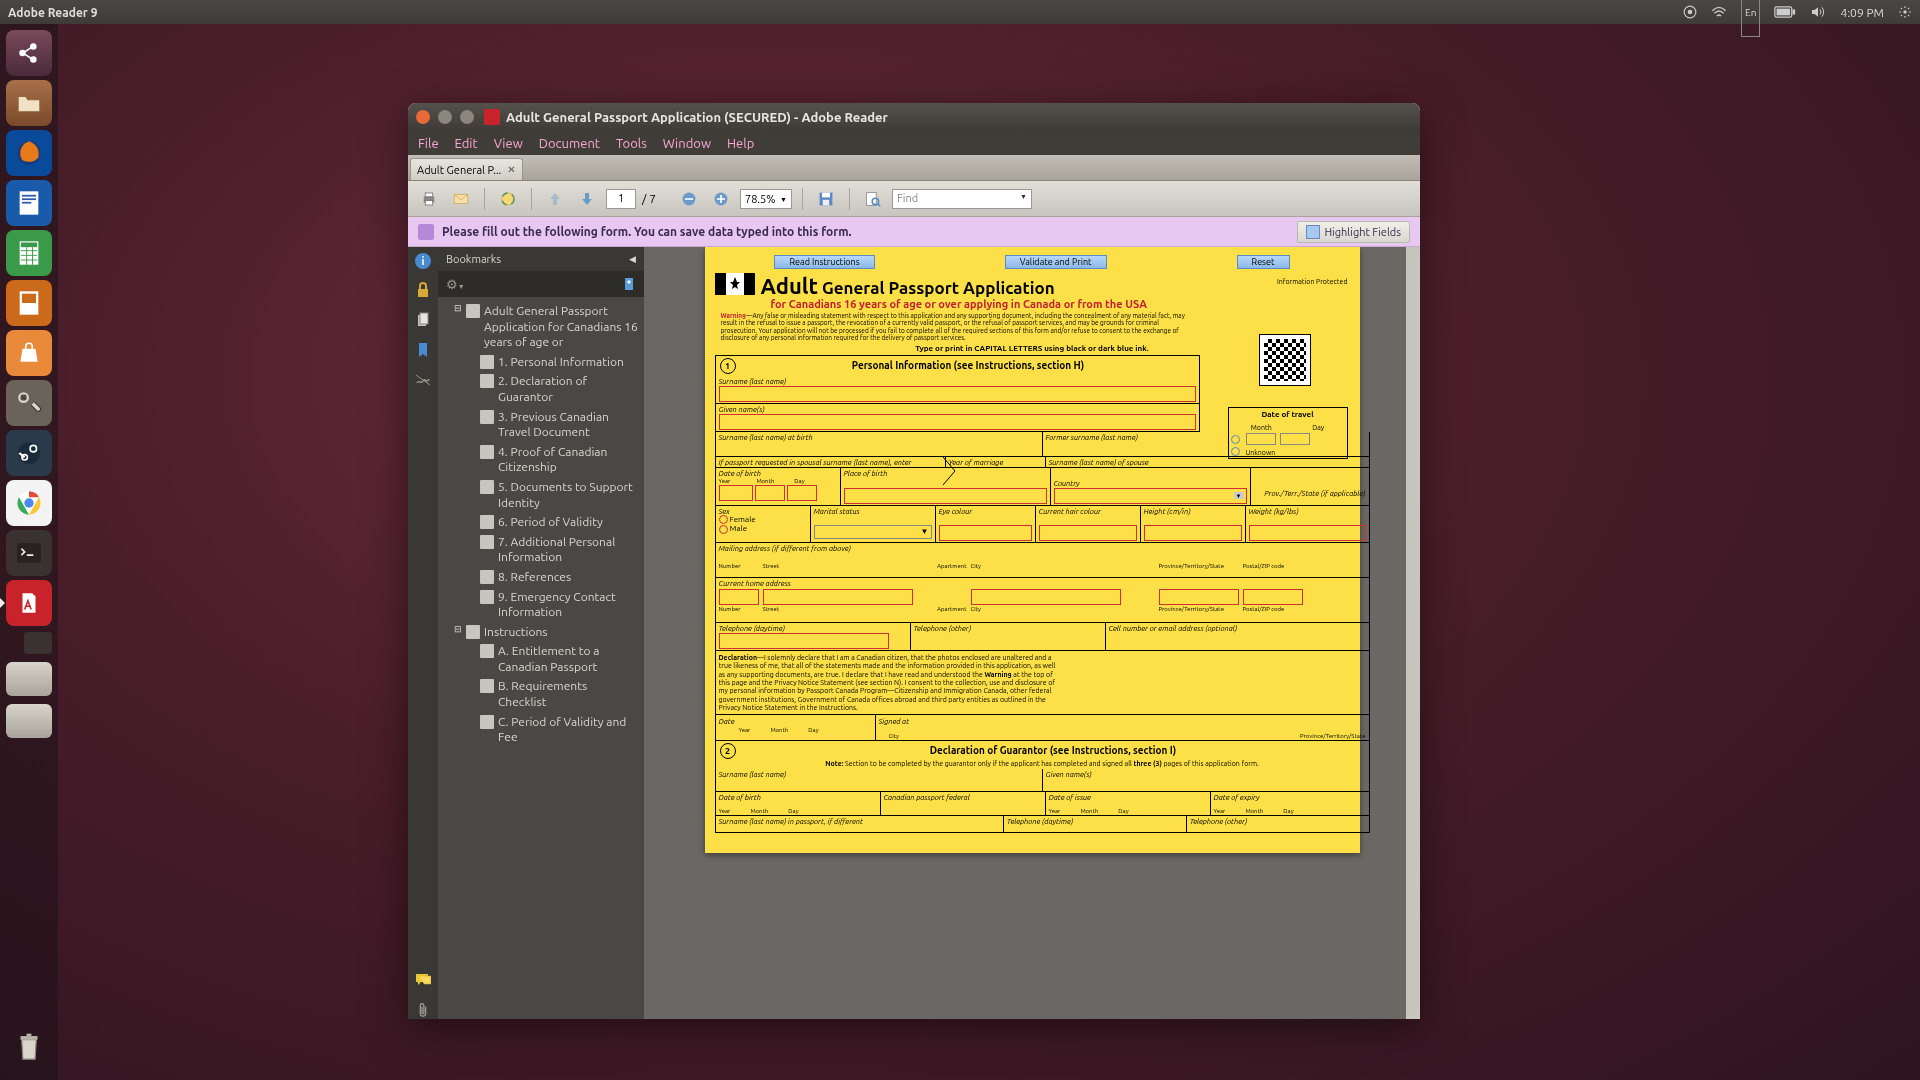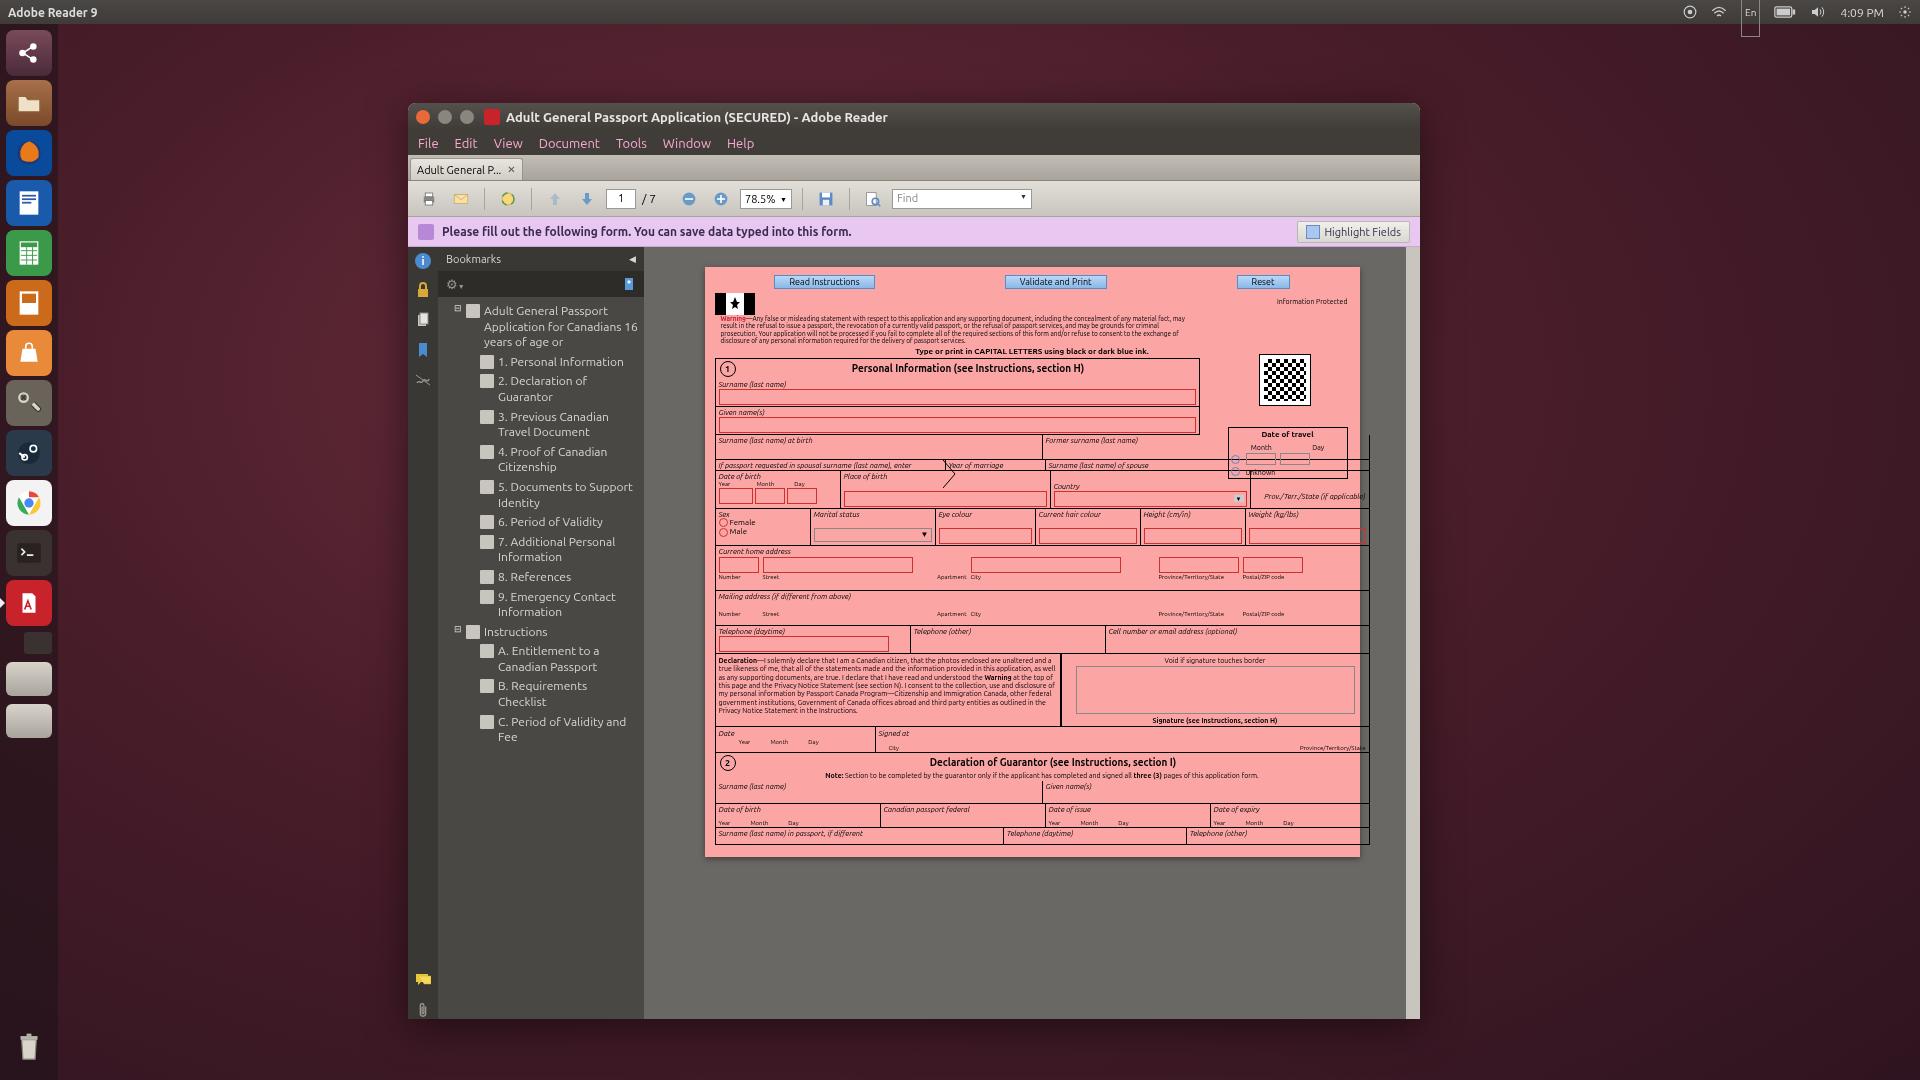--- a/index.html
+++ b/index.html
@@ -72,21 +72,21 @@
 .bmlist { flex: 1; overflow-y: auto; padding: 4px 2px; }
 .bmitem { display: flex; align-items: flex-start; padding: 2px 4px; line-height: 1.3; }
 .bmitem .toggle { width: 12px; font-size: 9px; flex-shrink: 0; }
 .bmitem .bicon { width: 14px; height: 14px; background: #c8c4be; border-radius: 1px; margin-right: 4px; flex-shrink: 0; margin-top: 1px; }
 .bmitem.level1 { padding-left: 14px; }
 .bmitem.level2 { padding-left: 28px; }
 .bmitem .txt { flex: 1; }
 
 .docarea { flex: 1; background: #6a6864; overflow: auto; position: relative; }
 .docarea .scrolltrack { position: absolute; right: 0; top: 0; bottom: 0; width: 14px; background: #c8c5be; }
-.page { width: 655px; margin: 20px auto; background: #fca5a5; box-shadow: 0 2px 6px rgba(0,0,0,0.4); padding: 8px 10px 12px; font-size: 9px; color: #000; position: relative; }
+.page { width: 655px; margin: 0 auto; background: #fde047; box-shadow: 0 2px 6px rgba(0,0,0,0.4); padding: 8px 10px 20px; font-size: 9px; color: #000; position: relative; }
 .page .topbtns { display: flex; gap: 130px; justify-content: center; margin-bottom: 4px; }
 .page .topbtn { background: linear-gradient(#b8d8f8, #8ab8e8); border: 1px solid #5a8ac8; padding: 1px 14px; font-size: 9px; }
 .page .prot { position: absolute; right: 12px; top: 30px; font-size: 7px; }
 .page h1 { font-size: 17px; margin-bottom: 0; }
 .page h1 .ad { font-size: 22px; font-weight: bold; }
 .page .sub { font-size: 11px; color: #c02030; font-weight: bold; margin-bottom: 2px; padding-left: 10px;}
 .page .warn { font-size: 6.5px; line-height: 1.15; margin-bottom: 2px; }
 .page .warn b { color: #c02030; }
 .page .typeline { text-align: center; font-size: 8px; font-weight: bold; margin-bottom: 2px; }
 .qr { position: absolute; right: 50px; top: 88px; width: 50px; height: 50px; background: repeating-conic-gradient(#000 0 25%, #fff 0 50%) 0 0/8px 8px; border: 4px solid #fff; outline: 1px solid #000; }
@@ -485,20 +485,24 @@
           <button class="topbtn">Validate and Print</button>
           <button class="topbtn">Reset</button>
         </div>
         <span class="prot">Information Protected</span>
         <div style="display:flex;align-items:flex-start;gap:6px">
           <svg width="40" height="22">
               <rect width="40" height="22" fill="#000"></rect>
               <rect x="11" width="18" height="22" fill="#fff"></rect>
               <path d="M20 4l2 5h3l-3 3 1 4-3-2-3 2 1-4-3-3h3z" fill="#000"></path>
             </svg>
+          <div>
+            <h1><span class="ad">Adult</span> <span>General Passport Application</span></h1>
+            <div class="sub">for Canadians 16 years of age or over applying in Canada or from the USA</div>
+          </div>
         </div>
         <div class="warn" style="padding-left:6px;padding-right:160px"><b>Warning</b><span>—Any false or misleading statement with respect to this application and any supporting document, including the concealment of any material fact, may result in the refusal to issue a passport, the revocation of a currently valid passport, or the refusal of passport services, and may be grounds for criminal prosecution. Your application will not be processed if you fail to complete all of the required sections of this form and/or refuse to consent to the exchange of disclosure of any personal information required for the delivery of passport services.</span></div>
         <div class="typeline">Type or print in CAPITAL LETTERS using black or dark blue ink.</div>
         <div class="qr"></div>
         <div class="dot-box">
           <div class="dot-title">Date of travel</div>
           <div style="display:flex;justify-content:space-around">
               <span>Month</span>
               <span>Day</span>
             </div>
@@ -607,75 +611,70 @@
             <div class="cellv" style="width:105px">
                 <div class="lbl">Height (cm/in)</div>
                 <div class="redbox" style="margin-top:10px"></div>
               </div>
             <div class="cellv" style="flex:1">
                 <div class="lbl">Weight (kg/lbs)</div>
                 <div class="redbox" style="margin-top:10px"></div>
               </div>
           </div>
           <div class="secrow">
-              <div class="cellv" style="flex:1;padding-bottom:10px">
-                <div class="lbl">Current home address</div>
-            <div style="display:flex;gap:4px;margin-top:1px">
-              <div class="redbox" style="width:40px"></div>
-              <div class="redbox" style="width:150px"></div>
-              <div style="width:50px"></div>
-              <div class="redbox" style="width:150px"></div>
-              <div style="width:30px"></div>
-              <div class="redbox" style="width:80px"></div>
-              <div class="redbox" style="width:60px"></div>
-            </div>
-            <div style="display:flex;font-size:6px;gap:4px">
-                  <span style="width:40px">Number</span>
-                  <span style="width:150px">Street</span>
-                  <span style="width:50px;text-align:right">Apartment</span>
-                  <span style="width:150px">City</span>
-                  <span style="width:30px"></span>
-                  <span style="width:80px">Province/Territory/State</span>
-                  <span>Postal/ZIP code</span>
-                </div>
-          </div>
-            </div>
-          <div class="secrow">
               <div class="cellv" style="flex:1;padding-bottom:8px">
                 <div class="lbl">Mailing address (if different from above)</div>
             <div style="display:flex;font-size:6px;gap:4px;margin-top:10px">
                   <span style="width:40px">Number</span>
                   <span style="width:150px">Street</span>
                   <span style="width:50px;text-align:right">Apartment</span>
                   <span style="width:150px">City</span>
                   <span style="width:30px"></span>
                   <span style="width:80px">Province/Territory/State</span>
                   <span>Postal/ZIP code</span>
                 </div>
           </div>
             </div>
           <div class="secrow">
+              <div class="cellv" style="flex:1;padding-bottom:10px">
+                <div class="lbl">Current home address</div>
+            <div style="display:flex;gap:4px;margin-top:1px">
+              <div class="redbox" style="width:40px"></div>
+              <div class="redbox" style="width:150px"></div>
+              <div style="width:50px"></div>
+              <div class="redbox" style="width:150px"></div>
+              <div style="width:30px"></div>
+              <div class="redbox" style="width:80px"></div>
+              <div class="redbox" style="width:60px"></div>
+            </div>
+            <div style="display:flex;font-size:6px;gap:4px">
+                  <span style="width:40px">Number</span>
+                  <span style="width:150px">Street</span>
+                  <span style="width:50px;text-align:right">Apartment</span>
+                  <span style="width:150px">City</span>
+                  <span style="width:30px"></span>
+                  <span style="width:80px">Province/Territory/State</span>
+                  <span>Postal/ZIP code</span>
+                </div>
+          </div>
+            </div>
+          <div class="secrow">
             <div class="cellv" style="width:195px">
                 <div class="lbl">Telephone (daytime)</div>
                 <div class="redbox" style="width:170px"></div>
               </div>
             <div class="cellv" style="width:195px">
                 <div class="lbl">Telephone (other)</div>
               </div>
             <div class="cellv" style="flex:1">
                 <div class="lbl">Cell number or email address (optional)</div>
               </div>
           </div>
           <div class="secrow">
             <div class="cellv decl" style="width:345px"><b>Declaration</b><span>—I solemnly declare that I am a Canadian citizen, that the photos enclosed are unaltered and a true likeness of me, that all of the statements made and the information provided in this application, as well as any supporting documents, are true. I declare that I have read and understood the </span><b>Warning</b><span> at the top of this page and the Privacy Notice Statement (see section N). I consent to the collection, use and disclosure of my personal information by Passport Canada Program—Citizenship and Immigration Canada, other federal government institutions, Government of Canada offices abroad and third party entities as outlined in the Privacy Notice Statement in the Instructions.</span></div>
-            <div class="sigbox" style="flex:1">
-              <div style="margin-bottom:2px">Void if signature touches border</div>
-              <div style="border:1px solid #888;height:48px;margin:0 10px"></div>
-              <div style="font-weight:bold;margin-top:2px">Signature (see Instructions, section H)</div>
-            </div>
           </div>
           <div class="secrow">
             <div class="cellv" style="width:160px"><span class="lbl">Date</span>
               <div style="display:flex;font-size:6px;gap:20px;margin-left:20px">
                   <span>Year</span>
                   <span>Month</span>
                   <span>Day</span>
                 </div></div>
             <div class="cellv" style="flex:1"><span class="lbl">Signed at</span>
               <div style="display:flex;font-size:6px;justify-content:space-between;margin-top:6px">

